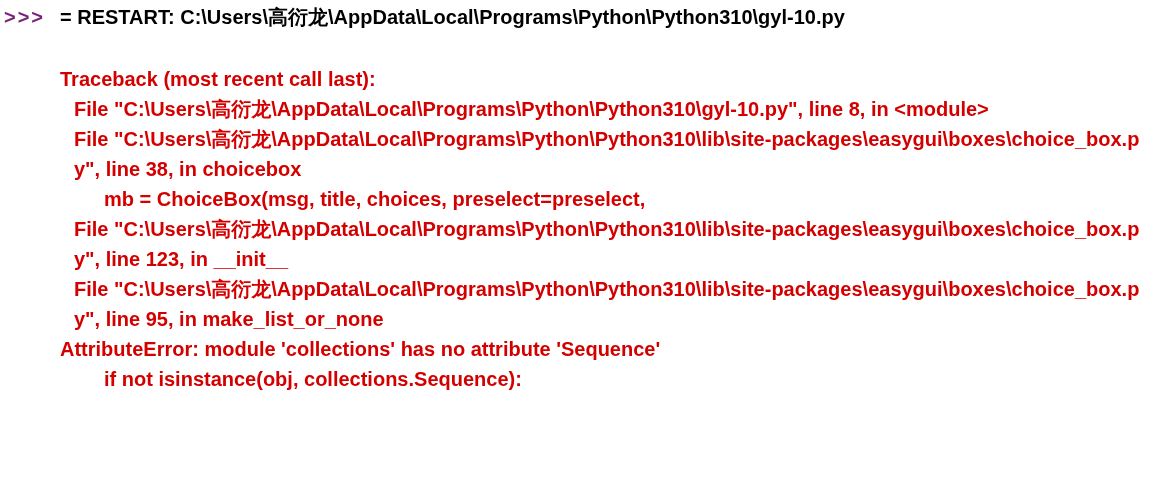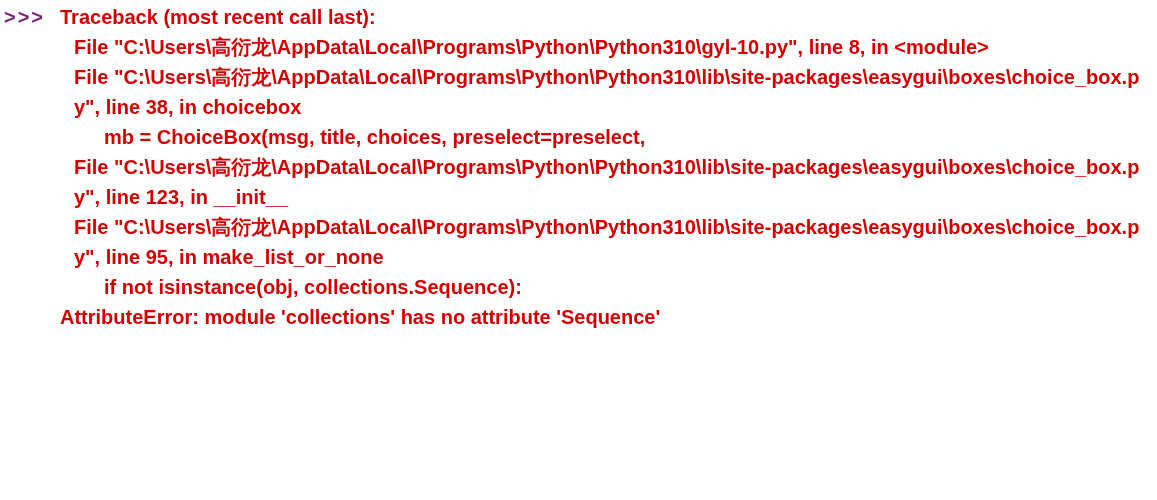--- a/index.html
+++ b/index.html
@@ -36,46 +36,50 @@
     .line {
       display: block;
     }
     .restart-line {
       color: #000000;
       font-weight: 700;
     }
     .traceback {
       color: #d40000;
       font-weight: 700;
+      margin-top: 32px;
     }
     .traceback .line {
       display: block;
     }
     .indent1 {
       padding-left: 14px;
     }
     .indent2 {
       padding-left: 44px;
     }
   </style>
 </head>
 <body>
 
 <div class="shell-container">
   <div class="prompt-col">&gt;&gt;&gt;</div>
   <div class="output-col">
+    <span class="line restart-line">
+      <span>= RESTART: </span><span>C:\Users\高衍龙\AppData\Local\Programs\Python\Python310\gyl-10.py</span>
+    </span>
     <div class="traceback">
       <span class="line">Traceback (most recent call last):</span>
 
       <span class="line indent1">  File "C:\Users\高衍龙\AppData\Local\Programs\Python\Python310\gyl-10.py", line 8, in &lt;module&gt;</span>
 
       <span class="line indent1">  File "C:\Users\高衍龙\AppData\Local\Programs\Python\Python310\lib\site-packages\easygui\boxes\choice_box.py", line 38, in choicebox</span>
       <span class="line indent2">mb = ChoiceBox(msg, title, choices, preselect=preselect,</span>
 
       <span class="line indent1">  File "C:\Users\高衍龙\AppData\Local\Programs\Python\Python310\lib\site-packages\easygui\boxes\choice_box.py", line 123, in __init__</span>
 
       <span class="line indent1">  File "C:\Users\高衍龙\AppData\Local\Programs\Python\Python310\lib\site-packages\easygui\boxes\choice_box.py", line 95, in make_list_or_none</span>
+      <span class="line">AttributeError: module 'collections' has no attribute 'Sequence'</span>
+
       <span class="line indent2">if not isinstance(obj, collections.Sequence):</span>
-
-      <span class="line">AttributeError: module 'collections' has no attribute 'Sequence'</span>
     </div>
   </div>
 </div>
 
 </body></html>

